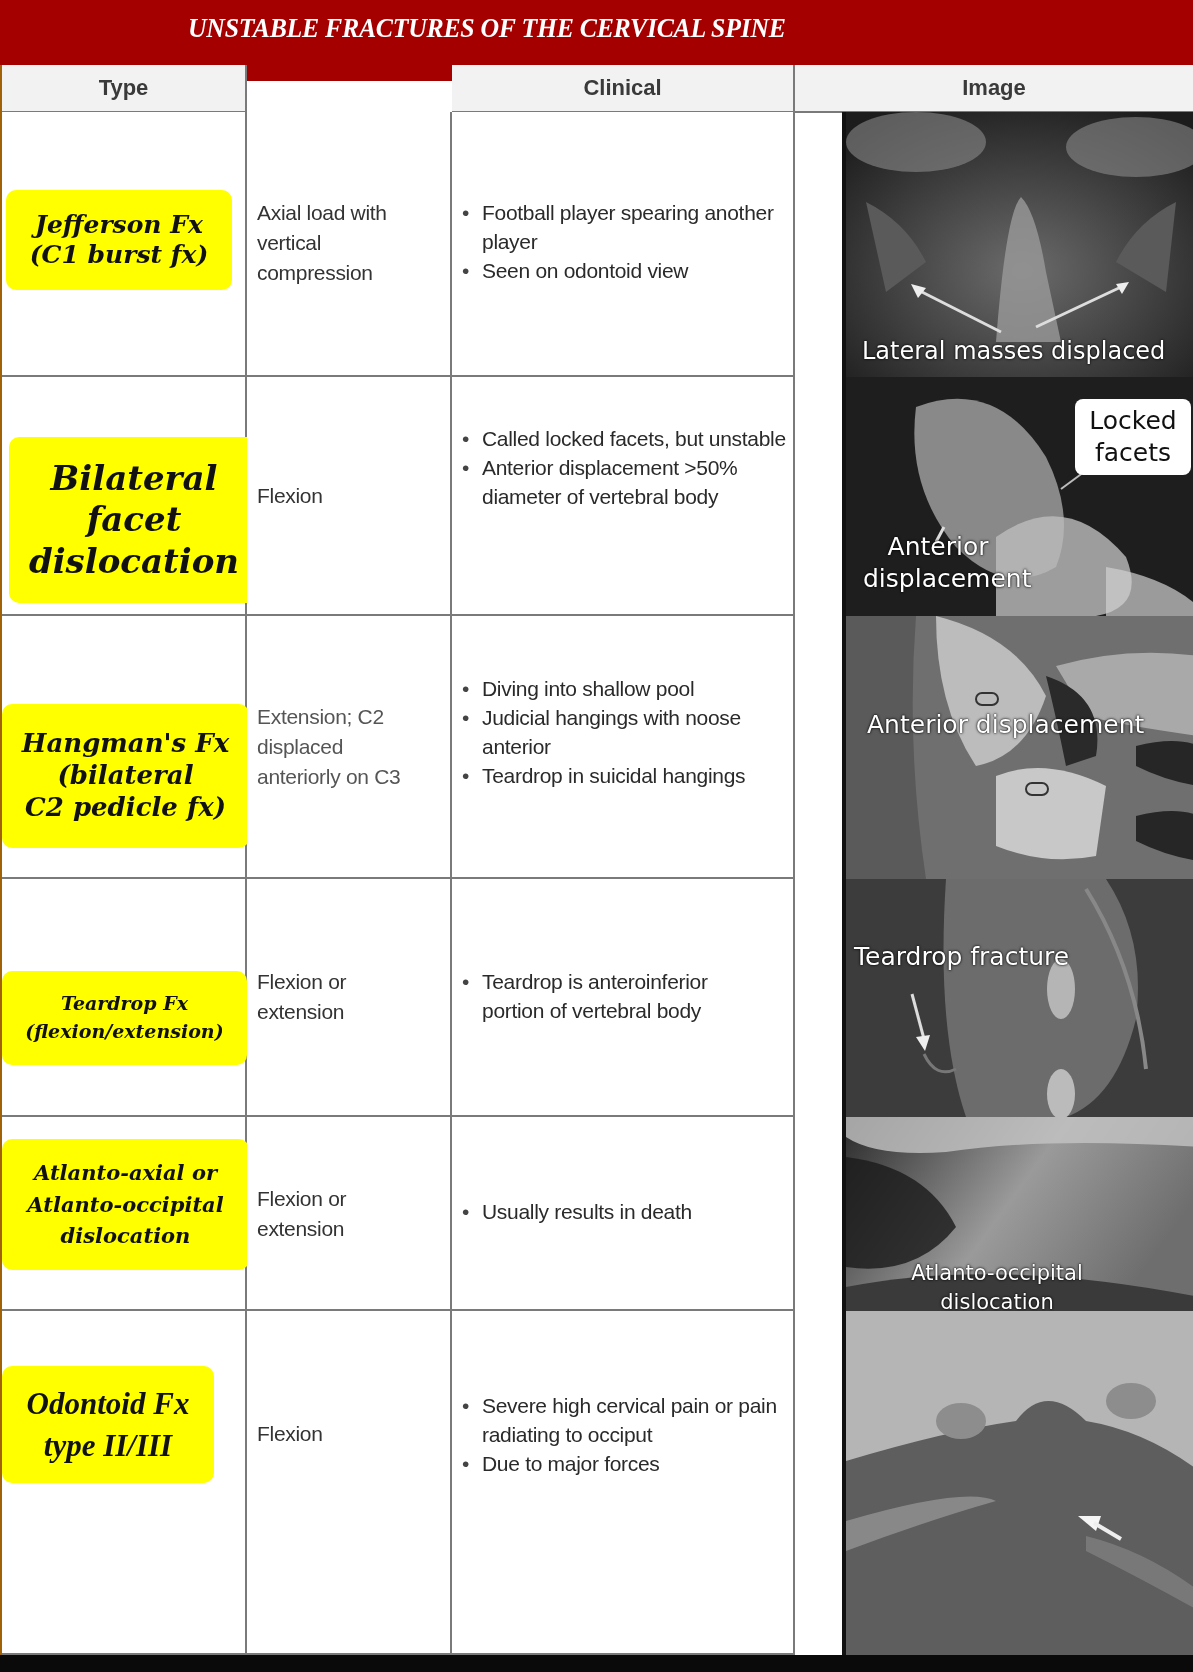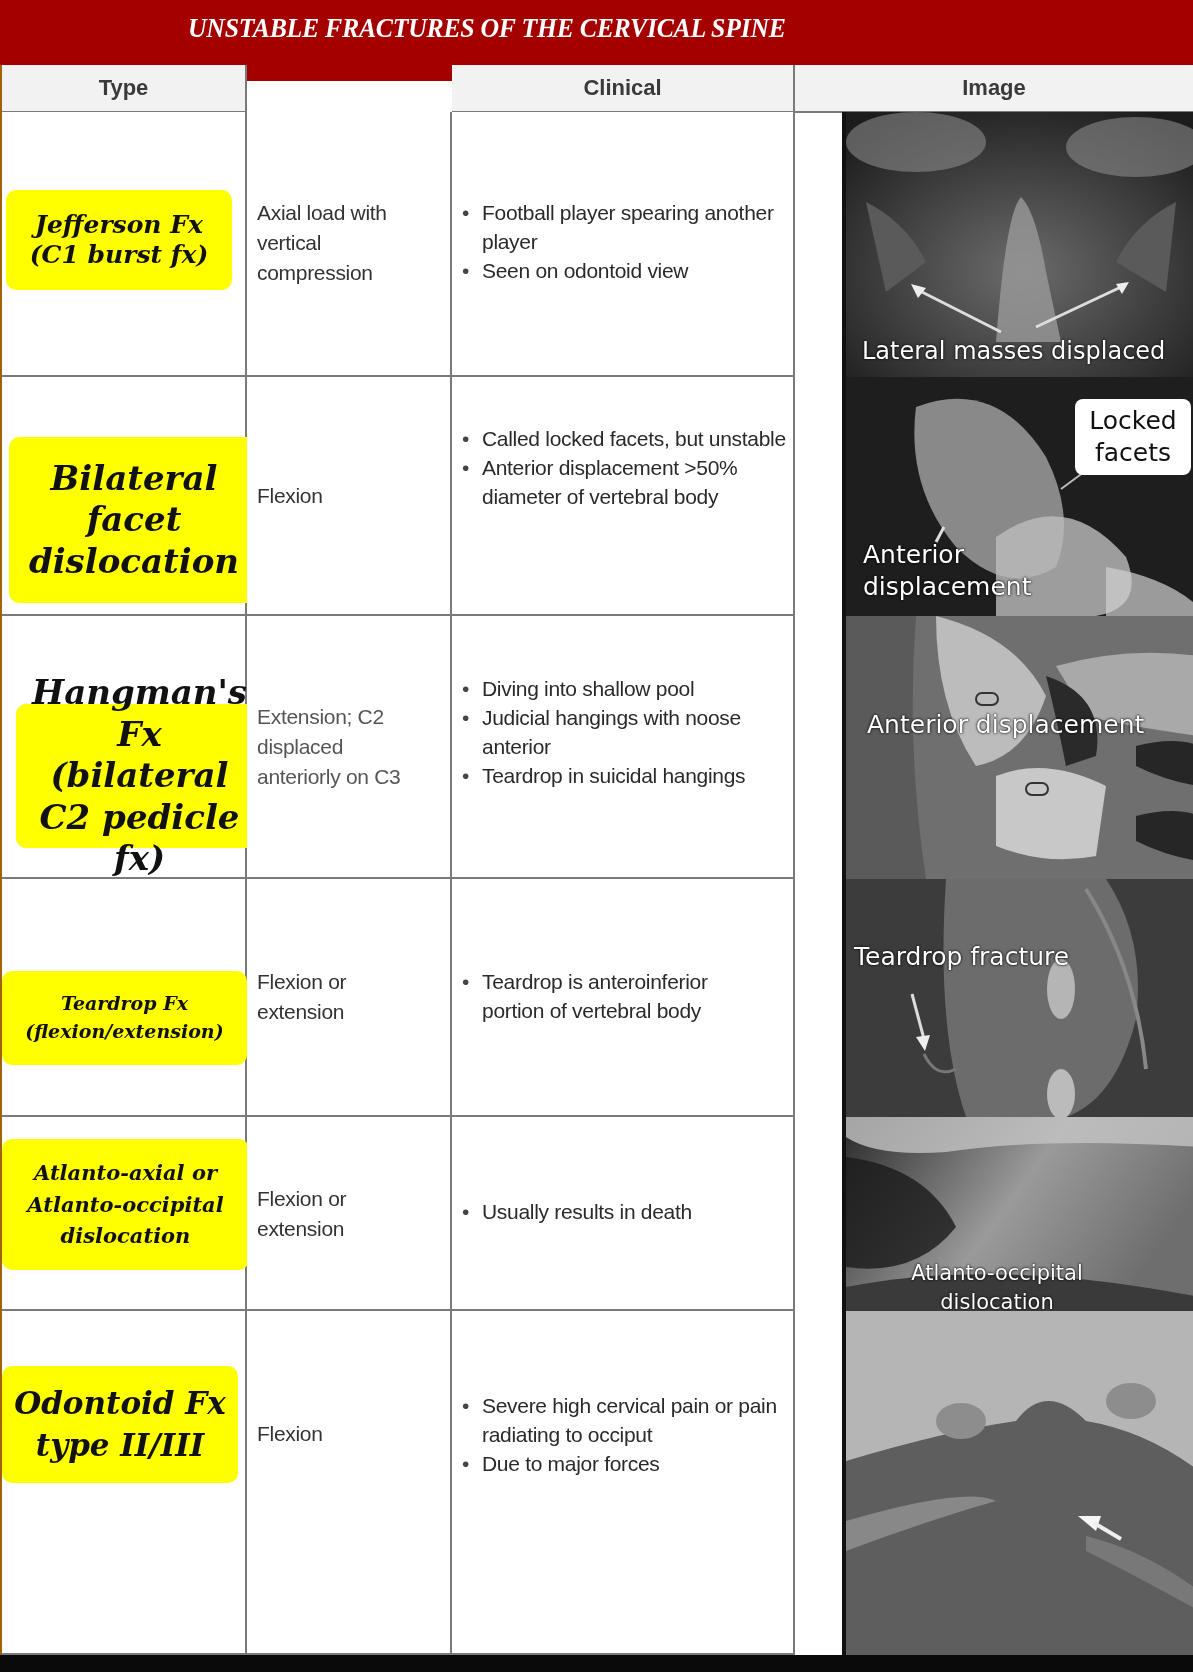--- a/index.html
+++ b/index.html
@@ -144,26 +144,26 @@
     <svg class="xray" width="353" height="239" viewBox="0 0 353 239">
       <rect width="353" height="239" fill="#1e1e1e"></rect>
       <path d="M70 30 Q150 0 200 80 Q230 140 210 190 Q160 220 110 170 Q60 110 70 30 Z" fill="#9c9c9c" opacity="0.85"></path>
       <path d="M150 160 Q220 110 280 180 Q300 230 250 239 L150 239 Z" fill="#bdbdbd" opacity="0.8"></path>
       <path d="M260 190 Q320 200 353 230 L353 239 L260 239 Z" fill="#d0d0d0" opacity="0.7"></path>
       <line x1="90" y1="165" x2="98" y2="150" stroke="#ddd" stroke-width="3"></line>
       <line x1="215" y1="112" x2="238" y2="95" stroke="#bbb" stroke-width="2"></line>
     </svg>
     <div class="callout" style="left:229px;top:22px;width:116px;white-space:pre-line;">Locked
 facets</div>
-    <div class="img-label" style="left:-3px;top:162px;line-height:32px;width:170px;white-space:pre-line;padding-left:20px;">Anterior
+    <div class="img-label" style="left:-3px;top:154px;line-height:32px;text-align:center;width:170px;white-space:pre-line;padding-left:20px;">Anterior
 displacement</div>
   </div>
 
   <div class="cell" style="left:0;top:551px;width:245px;height:263px;">
-    <div class="type-badge" style="left:0;top:88px;width:247px;height:144px;font-size:34px;white-space:pre-line;margin-left:14px;">Hangman's Fx
+    <div class="type-badge" style="left:0;top:88px;width:247px;height:144px;font-size:26px;white-space:pre-line;">Hangman's Fx
 (bilateral
 C2 pedicle fx)</div>
   </div>
   <div class="cell" style="left:245px;top:551px;width:205px;height:263px;">
     <div class="mech" style="left:10px;top:86px;color:#555;white-space:pre-line;">Extension; C2
 displaced
 anteriorly on C3</div>
   </div>
   <div class="cell" style="left:450px;top:551px;width:343px;height:263px;">
     <ul class="clin" style="left:6px;top:58px;width:310px;">
@@ -241,21 +241,21 @@
       <rect width="353" height="194" fill="url(#g5)"></rect>
       <path d="M0 0 L353 0 L353 30 Q200 20 100 35 Q30 40 0 20 Z" fill="#c4c4c4" opacity="0.8"></path>
       <path d="M0 40 Q80 50 110 110 Q70 160 0 150 Z" fill="#1a1a1a" opacity="0.8"></path>
       <path d="M0 170 Q150 140 353 180 L353 194 L0 194 Z" fill="#3a3a3a"></path>
     </svg>
     <div class="img-label" style="left:56px;top:142px;font-size:21px;line-height:29px;text-align:center;width:190px;white-space:pre-line;">Atlanto-occipital
 dislocation</div>
   </div>
 
   <div class="cell" style="left:0;top:1246px;width:245px;height:344px;">
-    <div class="type-badge" style="left:0;top:55px;width:236px;height:117px;font-size:31px;line-height:1.35;white-space:pre-line;">Odontoid Fx
+    <div class="type-badge" style="left:0;top:55px;width:212px;height:117px;font-size:31px;line-height:1.35;white-space:pre-line;font-family:Liberation Serif, serif;">Odontoid Fx
 type II/III</div>
   </div>
   <div class="cell" style="left:245px;top:1246px;width:205px;height:344px;">
     <div class="mech" style="left:10px;top:108px;white-space:pre-line;">Flexion</div>
   </div>
   <div class="cell" style="left:450px;top:1246px;width:343px;height:344px;">
     <ul class="clin" style="left:6px;top:80px;width:335px;">
       <li>Severe high cervical pain or pain radiating to occiput</li>
       <li>Due to major forces</li>
     </ul>

